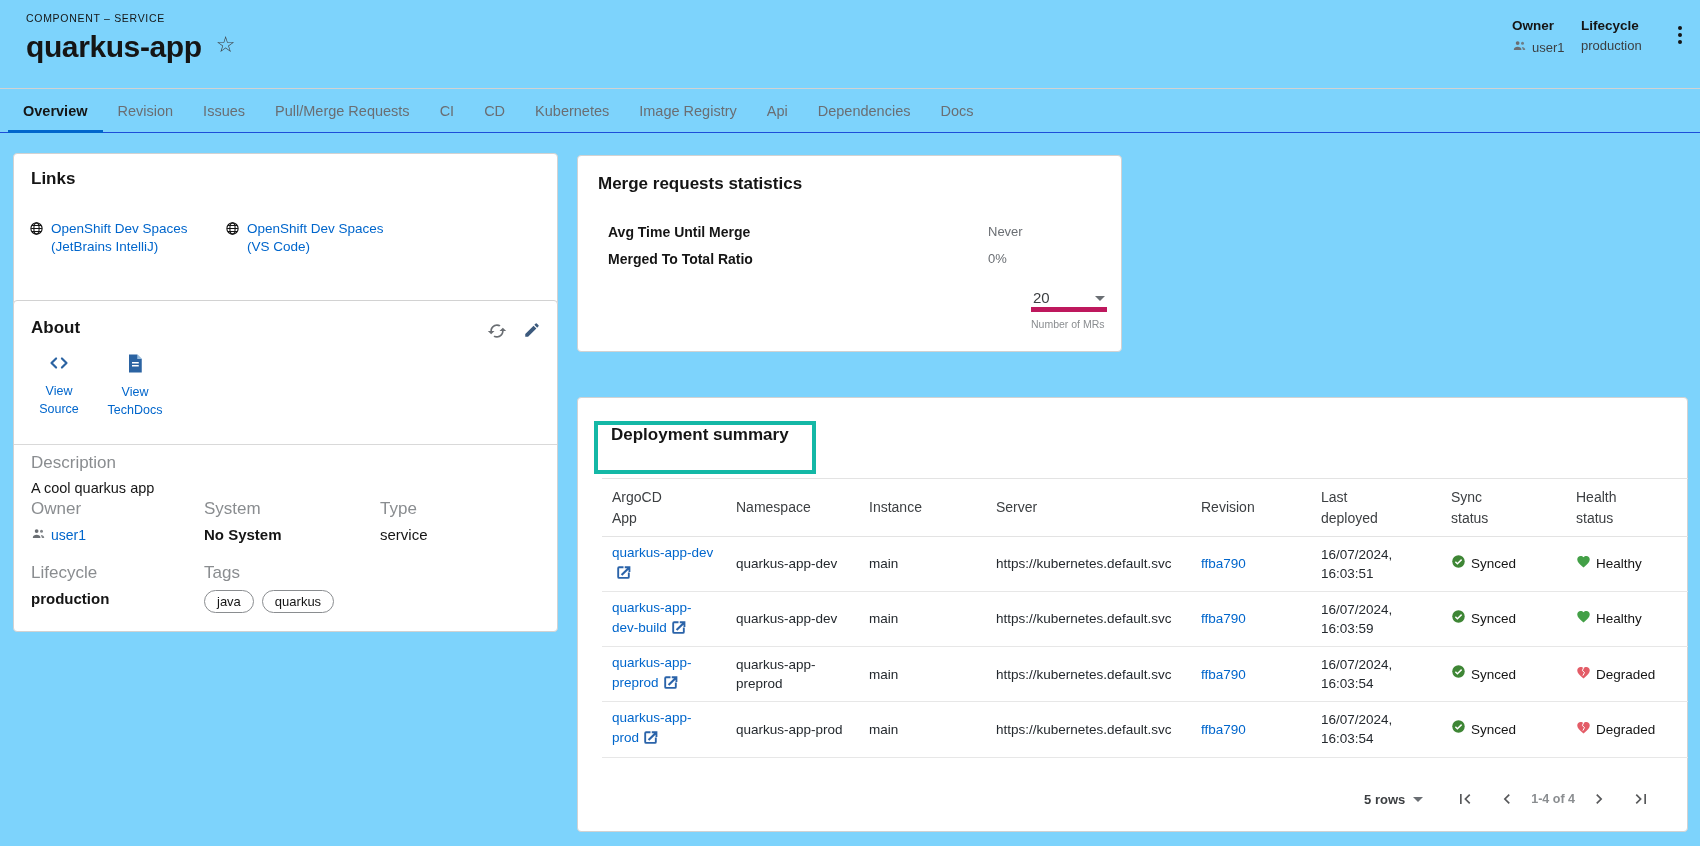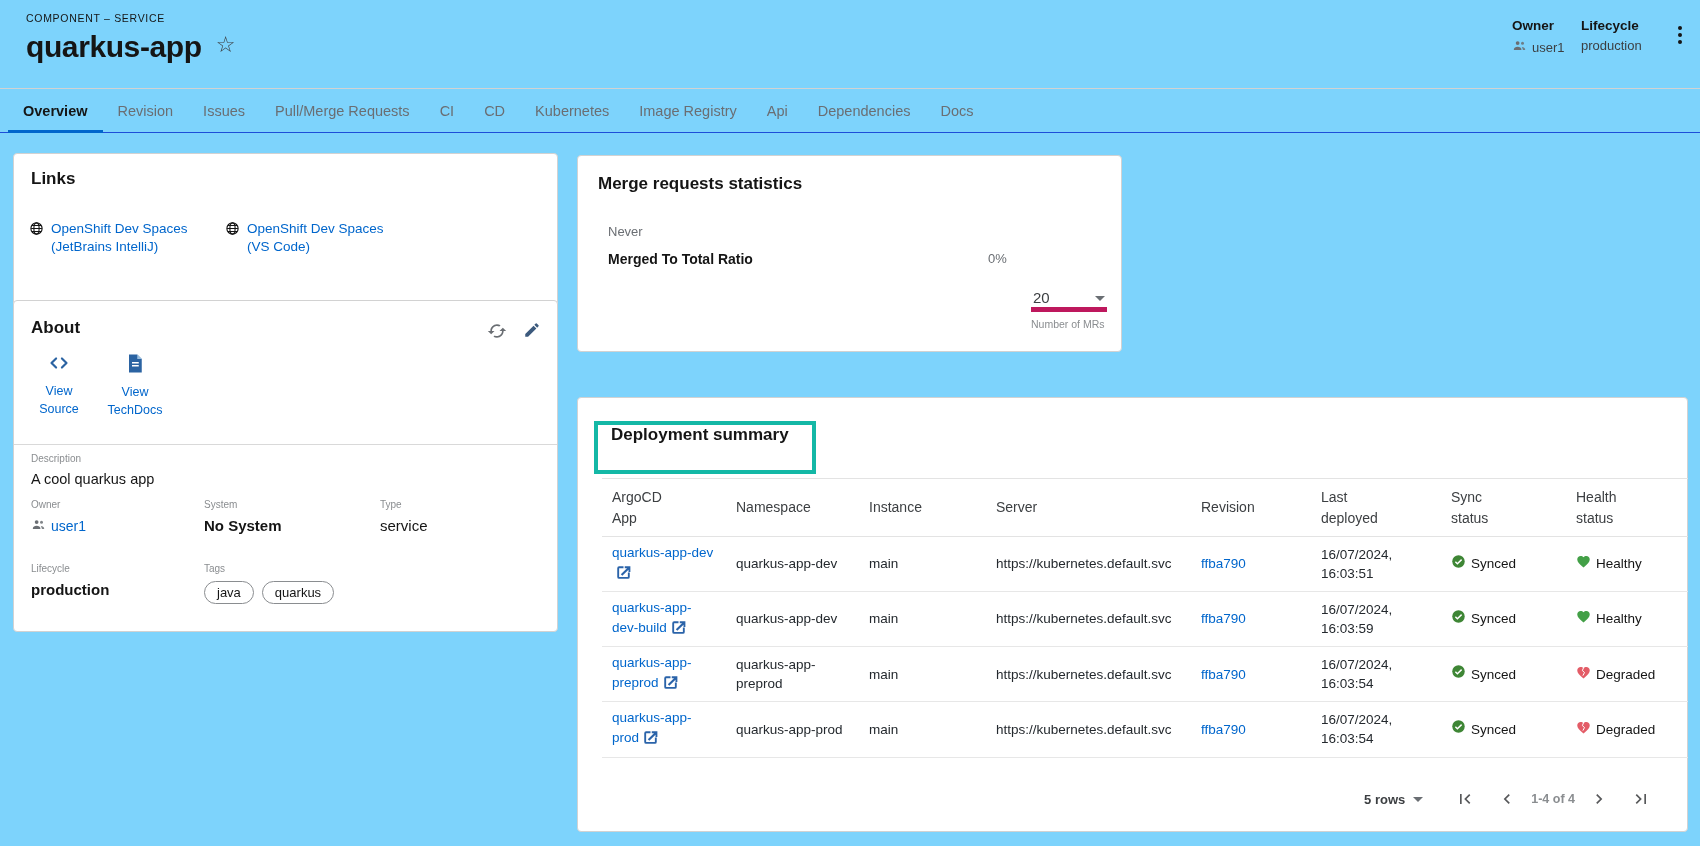--- a/index.html
+++ b/index.html
@@ -42,21 +42,21 @@
   .link-item svg { flex:0 0 auto; margin-top:1px; }
 
   
   .about-title { left:17px; top:17px; }
   .about-actions { top:20px; right:16px; display:flex; gap:16px; }
   .icon-btn { cursor:pointer; }
   .about-quick { left:14px; top:52px; display:flex; gap:14px; }
   .quick { width:62px; text-align:center; cursor:pointer; }
   .quick .q-label { font-size:12.5px; color:#0066cc; line-height:1.4; margin-top:6px; }
   .about-divider { left:0; top:143px; width:100%; height:1px; background:#d9d9d9; }
-  .fld-label { font-size:10px; color:#8a8d90; margin-bottom:7px; }
+  .fld-label { font-size:17px; color:#8a8d90; margin-bottom:7px; }
   .fld-value { font-size:15px; color:#151515; }
   .w500 { font-weight:600; }
   .desc-block { left:17px; top:152px; }
   .owner-block { left:17px; top:198px; }
   .system-block { left:190px; top:198px; }
   .type-block { left:366px; top:198px; }
   .lifecycle-block { left:17px; top:262px; }
   .tags-block { left:190px; top:262px; }
   .owner-link { font-size:14px; color:#0066cc; display:inline-flex; align-items:center; gap:5px; cursor:pointer; }
   .chips { display:flex; gap:8px; }
@@ -228,20 +228,21 @@
       <div class="chips">
         <span class="chip">java</span>
         <span class="chip">quarkus</span>
       </div>
     </div>
   </div>
 
   <div class="card mr-card">
     <div class="abs mr-title card-title">Merge requests statistics</div>
     <div class="abs mr-row" style="top:68px;">
+      <span class="lbl">Avg Time Until Merge</span>
       <span class="val">Never</span>
     </div>
     <div class="abs mr-row" style="top:95px;">
       <span class="lbl">Merged To Total Ratio</span>
       <span class="val">0%</span>
     </div>
     <div class="abs mr-select">
       <span class="sel-val">20</span>
       <span class="caret"></span>
     </div>

